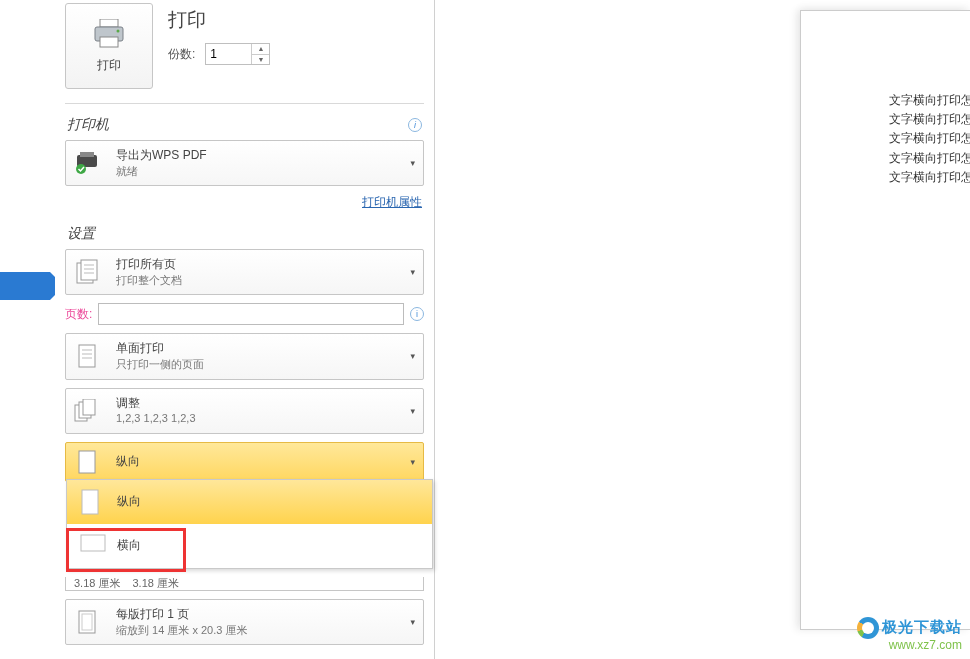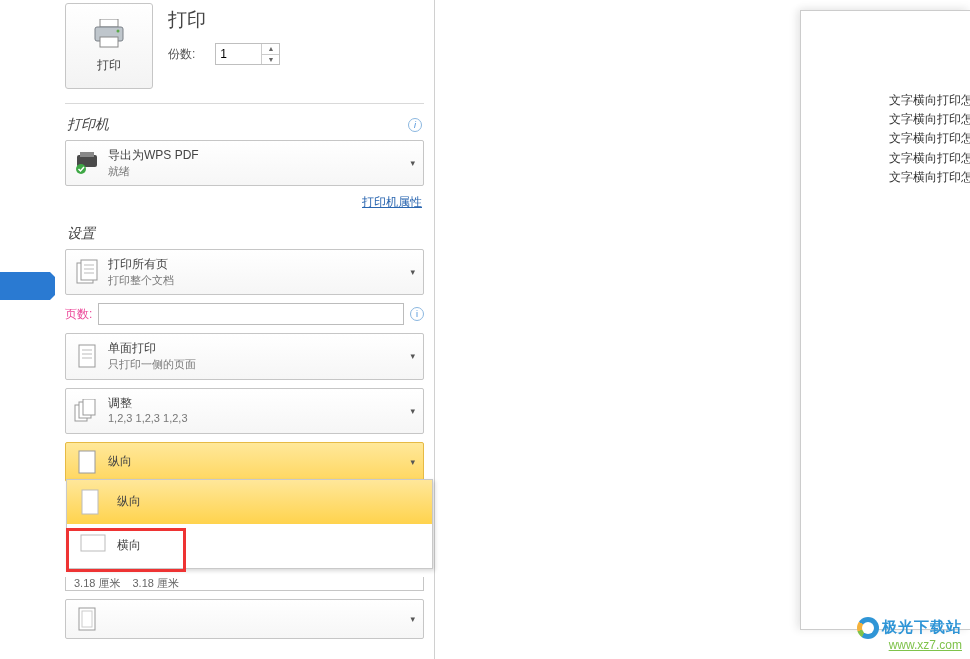--- a/index.html
+++ b/index.html
@@ -63,40 +63,40 @@
     justify-content: center;
     gap: 8px;
     cursor: pointer;
     color: #444;
   }
   .print-right {
     padding-top: 4px;
     color: #555;
   }
   .print-right .title { font-size: 19px; margin-bottom: 10px; color:#444;}
-  .copies-row { display:flex; align-items:center; gap:20px;}
+  .copies-row { display:flex; align-items:center; gap:10px;}
   .spinner { display:flex; align-items:stretch; border:1px solid #bfbfbf; height:22px; width:65px; background:#fff;}
   .spinner input { border:none; width:45px; padding:0 4px; font-size:12px; outline:none;}
   .spinner-btns { display:flex; flex-direction:column; width:18px; border-left:1px solid #ccc;}
   .spinner-btns span { flex:1; font-size:7px; display:flex; align-items:center; justify-content:center; cursor:pointer; color:#666;}
   .spinner-btns span:first-child{border-bottom:1px solid #ccc;}
   .section-head {
     display:flex; align-items:center; justify-content:space-between;
     color:#444; font-size:14px; padding:2px 2px 6px 2px;font-style:italic;
   }
   .info-icon {
     width:14px;height:14px;border:1px solid #8bb7e0;border-radius:50%;
     display:flex;align-items:center;justify-content:center;font-size:9px;color:#4a90d9;
   }
   .dropdown {
     border:1px solid #c6c6c6;
     background: linear-gradient(#fff,#f6f6f6);
     border-radius:2px;
     padding:6px 24px 6px 8px;
-    display:flex; align-items:center; gap:8px;
+    display:flex; align-items:center; gap:16px;
     position:relative;
     cursor:pointer;
     margin-bottom: 8px;
     color:#444;
   }
   .dropdown .text-block {line-height:1.4;}
   .dropdown .subtitle { color:#777; font-size:11px;}
   .dropdown::after {
     content:"▾";
     position:absolute; right:8px; top:50%; transform:translateY(-50%);
@@ -157,21 +157,21 @@
     position:absolute;
     left:88px; top:80px;
     color:#333; font-size:12px; line-height:1.6;
     white-space:nowrap;
   }
   .watermark {
     position:absolute; right:8px; bottom:6px;
     font-size:15px; text-align:right; line-height:1.15;
   }
   .watermark .top { color:#2f95d6; font-weight:bold; letter-spacing:1px;}
-  .watermark .bot { color:#7fc24b; font-size:12px;text-decoration:underline; }
+  .watermark .bot { color:#7fc24b; font-size:12px; }
   .wm-icon {
     display:inline-block; width:22px;height:22px;vertical-align:middle; margin-right:3px;
     background: conic-gradient(#2f95d6 0 60%, #7fc24b 60% 70%, #f3b13c 70% 85%, #2f95d6 85% 100%);
     border-radius:50%;
     position:relative;
   }
   .wm-icon::after{content:"";position:absolute;inset:5px;border-radius:50%;background:#fff;}
   
   svg { display:block; }
 </style>
@@ -329,20 +329,24 @@
     <span>3.18 厘米</span>
   </div>
 
   <div class="dropdown">
     <span class="dropdown-icon">
       <svg width="22" height="26" viewBox="0 0 22 26">
         <rect x="3" y="2" width="16" height="22" fill="#fff" stroke="#999"></rect>
         <rect x="6" y="5" width="10" height="16" fill="none" stroke="#ccc"></rect>
       </svg>
     </span>
+    <div class="text-block">
+      <div>每版打印 1 页</div>
+      <div class="subtitle">缩放到 14 厘米 x 20.3 厘米</div>
+    </div>
   </div>
 
 </div>
 
 <div class="preview-area">
   <div class="preview-text">
     <div>文字横向打印怎</div>
     <div>文字横向打印怎</div>
     <div>文字横向打印怎</div>
     <div></div>

